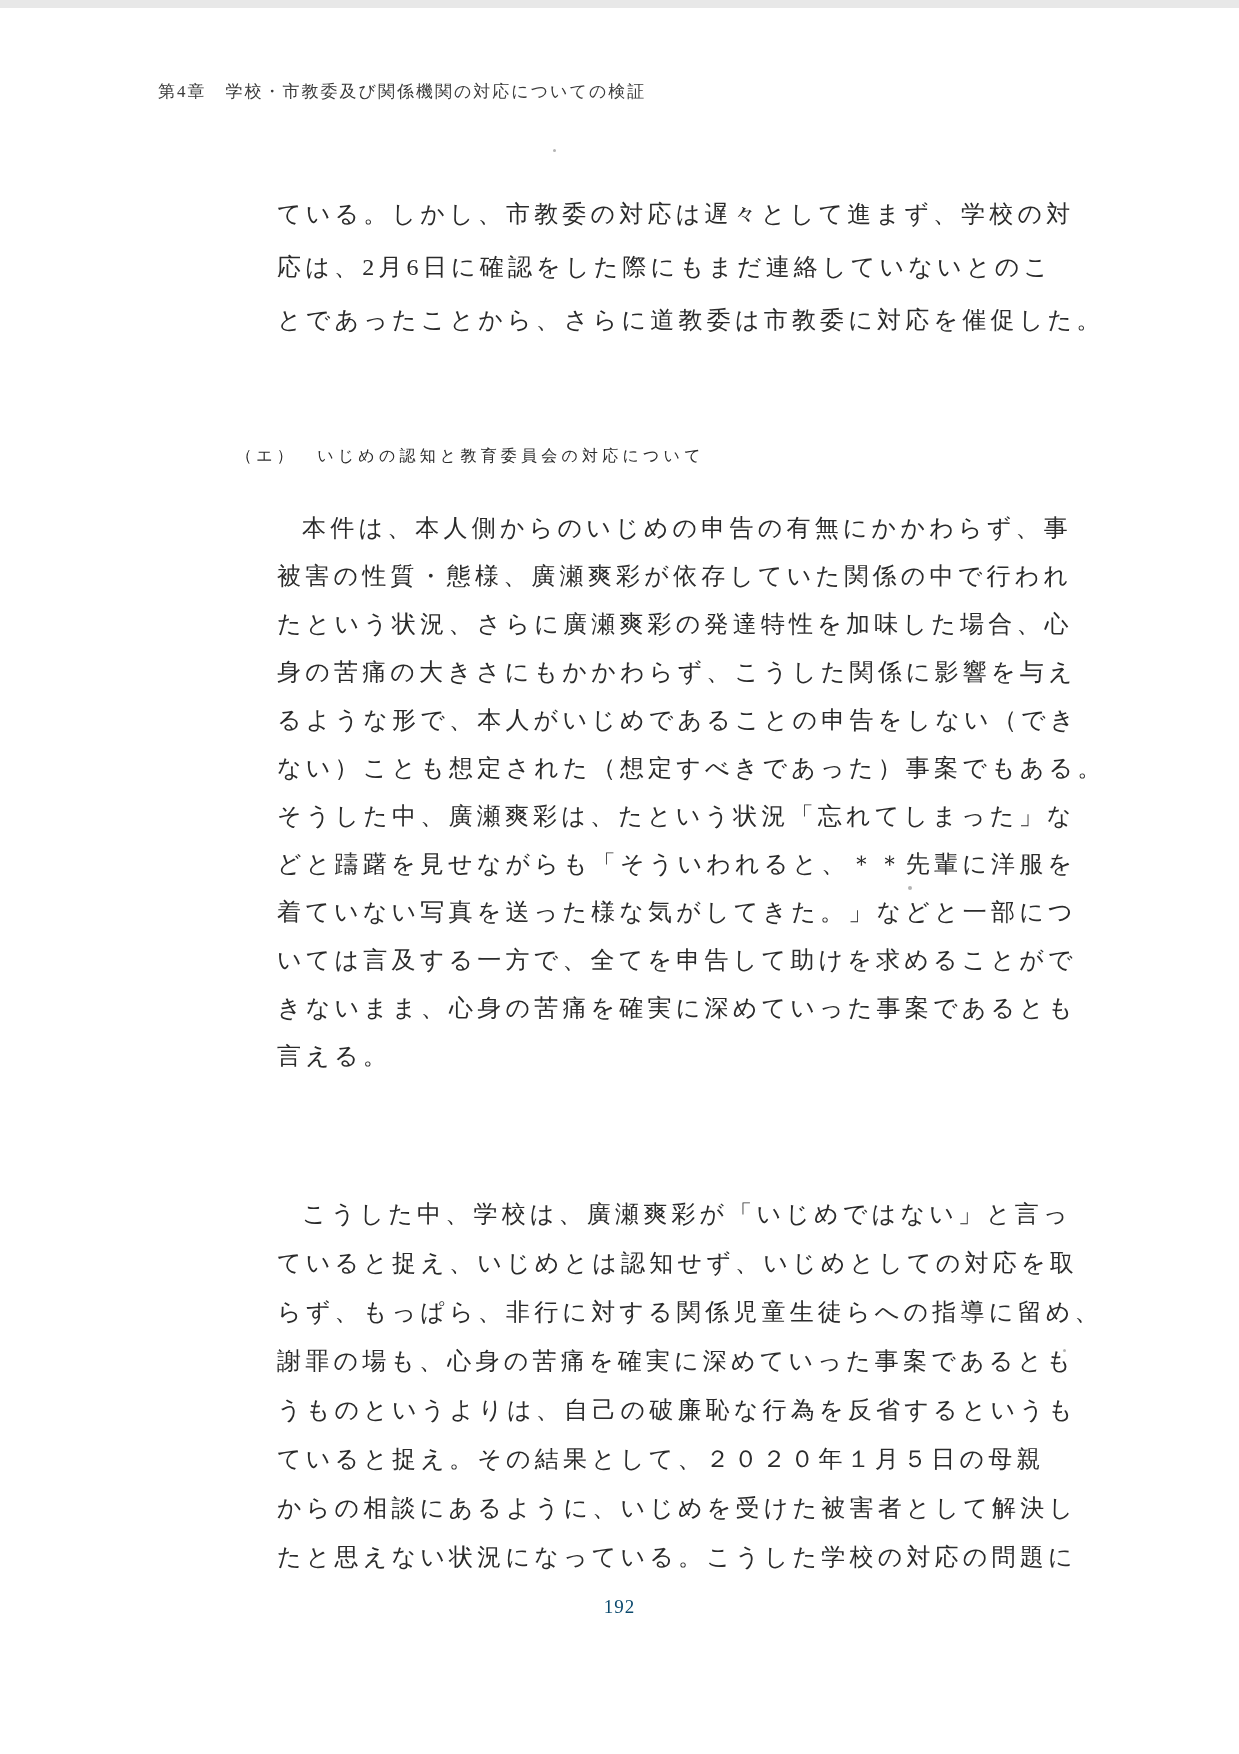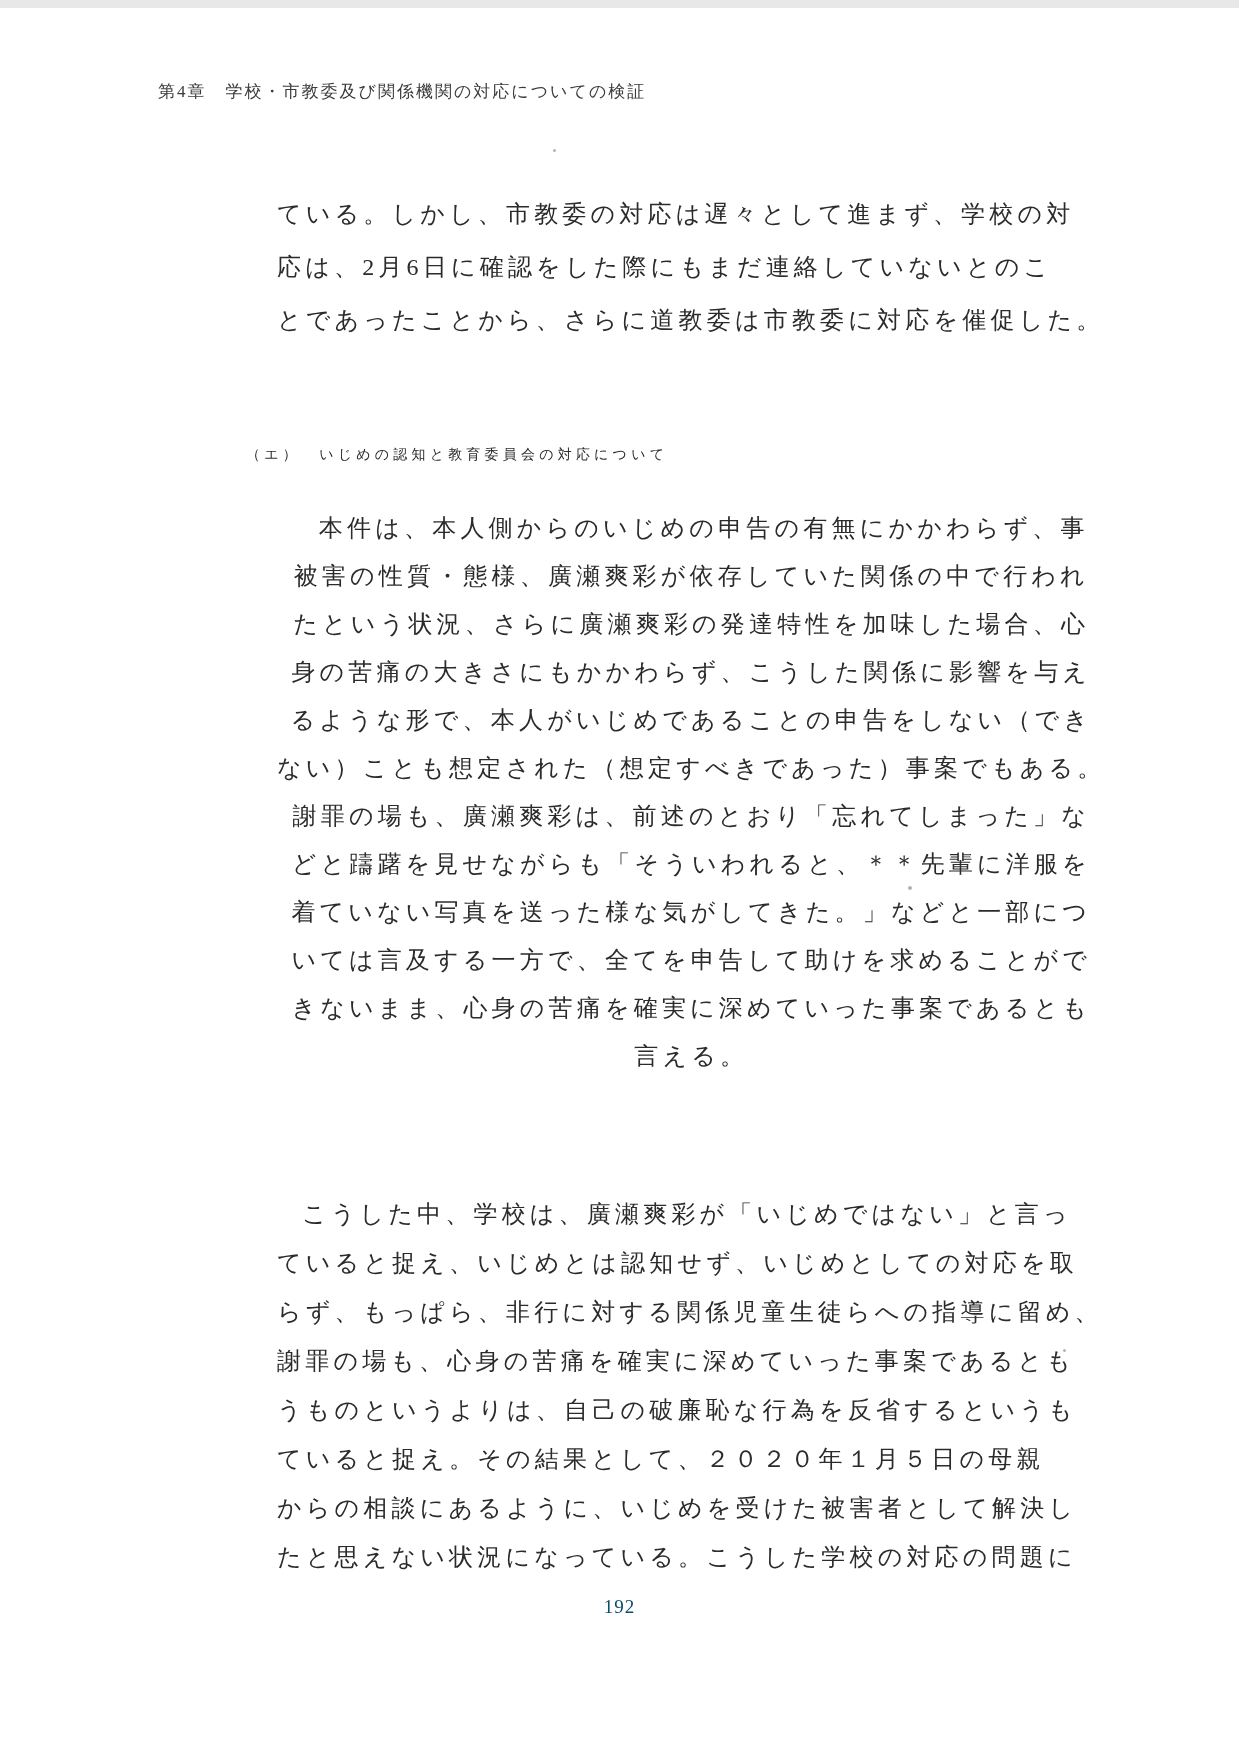--- a/index.html
+++ b/index.html
@@ -30,28 +30,28 @@
     position: absolute;
     left: 277px;
   }
   .line {
     white-space: nowrap;
     font-size: 24px;
     letter-spacing: 4.2px;
     color: #2b2b2b;
   }
   .para-1 .line { height: 53px; line-height: 53px; }
-  .para-2 .line { height: 48px; line-height: 48px; text-align: center; }
+  .para-2 .line { height: 48px; line-height: 48px; }
   .para-3 .line { height: 49px; line-height: 49px; }
   .indent { padding-left: 25px; }
   .section-heading {
     position: absolute;
-    left: 246px;
+    left: 236px;
     top: 438px;
-    font-size: 14px;
+    font-size: 16px;
     letter-spacing: 4.2px;
     color: #2b2b2b;
     white-space: nowrap;
   }
   .page-number {
     position: absolute;
     left: 0;
     top: 1588px;
     width: 1239px;
     text-align: center;
@@ -86,21 +86,21 @@
 
   <div class="section-heading">（エ）　いじめの認知と教育委員会の対応について</div>
 
   <div class="para para-2" style="top:496px">
     <div class="line indent">本件は、本人側からのいじめの申告の有無にかかわらず、事</div>
     <div class="line">被害の性質・態様、廣瀬爽彩が依存していた関係の中で行われ</div>
     <div class="line">たという状況、さらに廣瀬爽彩の発達特性を加味した場合、心</div>
     <div class="line">身の苦痛の大きさにもかかわらず、こうした関係に影響を与え</div>
     <div class="line">るような形で、本人がいじめであることの申告をしない（でき</div>
     <div class="line">ない）ことも想定された（想定すべきであった）事案でもある。</div>
-    <div class="line">謝罪の場も、廣瀬爽彩は、前述のとおり「忘れてしまった」な</div>
+    <div class="line">そうした中、廣瀬爽彩は、たという状況「忘れてしまった」な</div>
     <div class="line">どと躊躇を見せながらも「そういわれると、＊＊先輩に洋服を</div>
     <div class="line">着ていない写真を送った様な気がしてきた。」などと一部につ</div>
     <div class="line">いては言及する一方で、全てを申告して助けを求めることがで</div>
     <div class="line">きないまま、心身の苦痛を確実に深めていった事案であるとも</div>
     <div class="line">言える。</div>
   </div>
 
   <div class="para para-3" style="top:1182px">
     <div class="line indent">こうした中、学校は、廣瀬爽彩が「いじめではない」と言っ</div>
     <div class="line">ていると捉え、いじめとは認知せず、いじめとしての対応を取</div>

